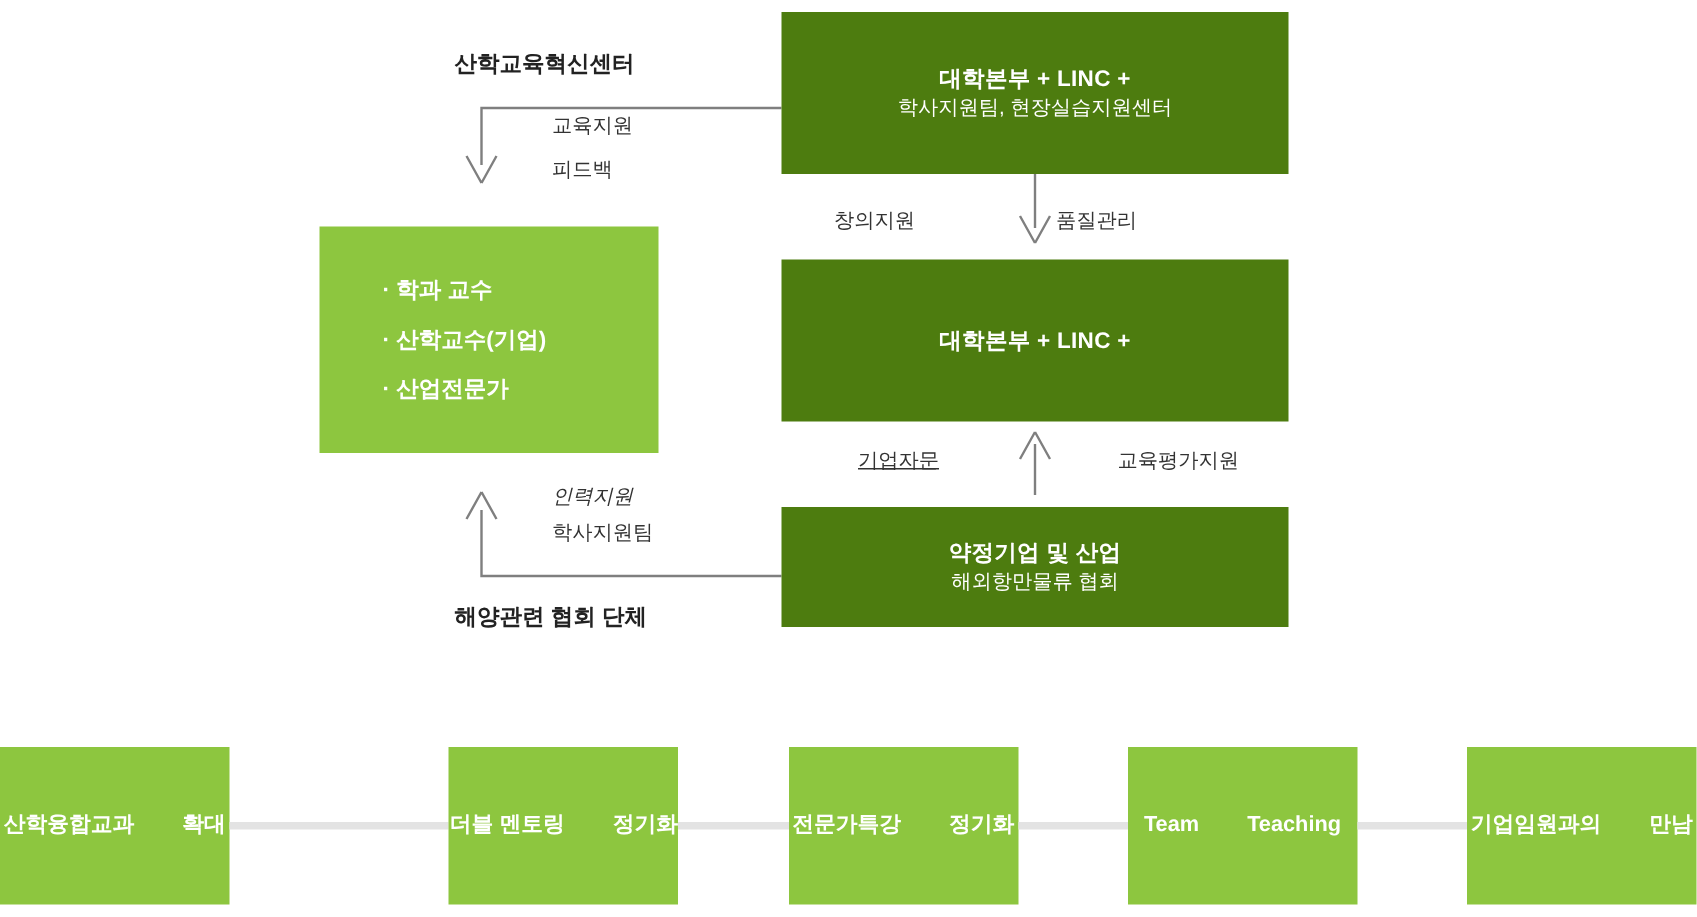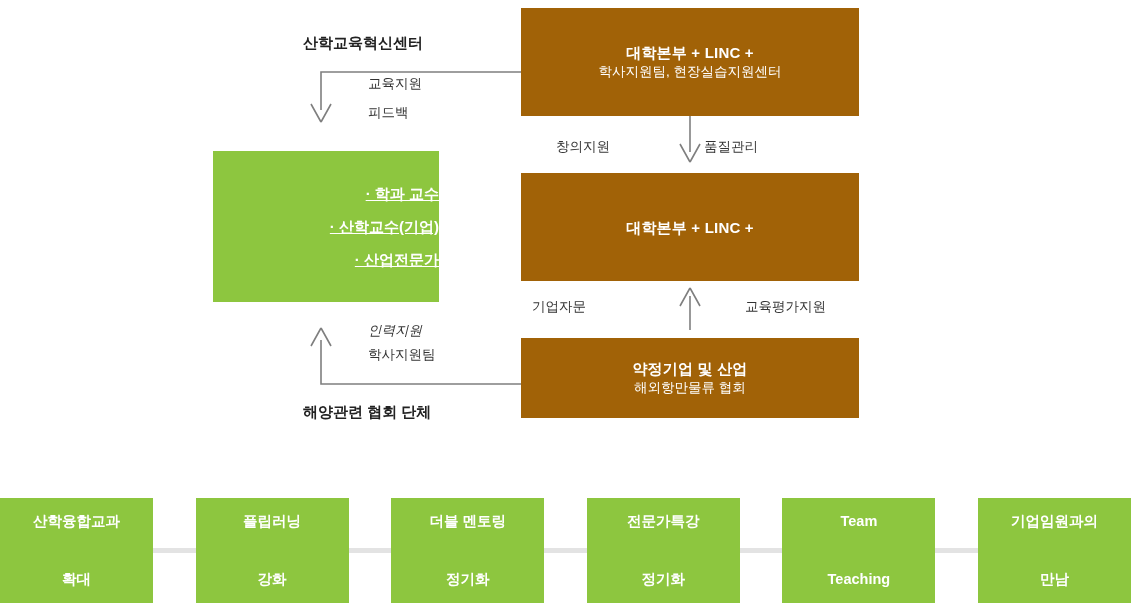--- a/index.html
+++ b/index.html
@@ -23,41 +23,40 @@
   
   .box {
     position: absolute;
     box-sizing: border-box;
     display: flex;
     flex-direction: column;
     align-items: center;
     justify-content: center;
   }
   .box-dark {
-    background: #a16207;
+    background: #4d7c0f;
     color: #ffffff;
   }
   .box-title {
     font-size: 15px;
     font-weight: bold;
     letter-spacing: 0.2px;
     line-height: 1.4;
   }
   .box-sub {
     font-size: 13.5px;
     font-weight: normal;
     line-height: 1.4;
   }
   .box-light {
     background: #8dc63f;
     color: #ffffff;
-    align-items: flex-end;
+    align-items: flex-start;
     justify-content: center;
     padding: 0 0 0 42px;
-    text-decoration: underline;
   }
   .bullet {
     font-size: 15px;
     font-weight: bold;
     line-height: 1;
     margin: 9px 0;
     white-space: nowrap;
   }
 
   
@@ -93,21 +92,21 @@
     height: 105px;
     display: flex;
     align-items: center;
   }
   .strip-item {
     width: 153px;
     height: 105px;
     background: #8dc63f;
     color: #ffffff;
     display: flex;
-    flex-direction: column;
+    flex-direction: row;
     align-items: center;
     justify-content: center;
     text-align: center;
     font-size: 14.5px;
     font-weight: bold;
     line-height: 1.75;
     box-sizing: border-box;
     flex: 0 0 auto;
     gap: 32px;
   }
@@ -158,38 +157,34 @@
   </div>
 
   <div class="label label-bold" style="left:303px; top:31px;">산학교육혁신센터</div>
 
   <div class="label" style="left:368px; top:74px;">교육지원</div>
   <div class="label" style="left:368px; top:103px;">피드백</div>
 
   <div class="label" style="left:556px; top:137px;">창의지원</div>
   <div class="label" style="left:704px; top:137px;">품질관리</div>
 
-  <div class="label" style="left:532px; top:297px;">기업자문</div>
+  <div class="label" style="left:572px; top:297px;text-decoration:underline;">기업자문</div>
   <div class="label" style="left:745px; top:297px;">교육평가지원</div>
 
   <div class="label" style="left:368px; top:321px;font-style:italic;">인력지원</div>
   <div class="label" style="left:368px; top:345px;">학사지원팀</div>
 
   <div class="label label-bold" style="left:303px; top:400px;">해양관련 협회 단체</div>
 
   <div id="bottom-strip">
     <div class="strip-item">
       <span>산학융합교과</span>
       <span>확대</span>
     </div>
     <div class="strip-connector"></div>
-    <div class="strip-item">
-      <span>플립러닝</span>
-      <span>강화</span>
-    </div>
     <div class="strip-connector"></div>
     <div class="strip-item">
       <span>더블 멘토링</span>
       <span>정기화</span>
     </div>
     <div class="strip-connector"></div>
     <div class="strip-item">
       <span>전문가특강</span>
       <span>정기화</span>
     </div>

